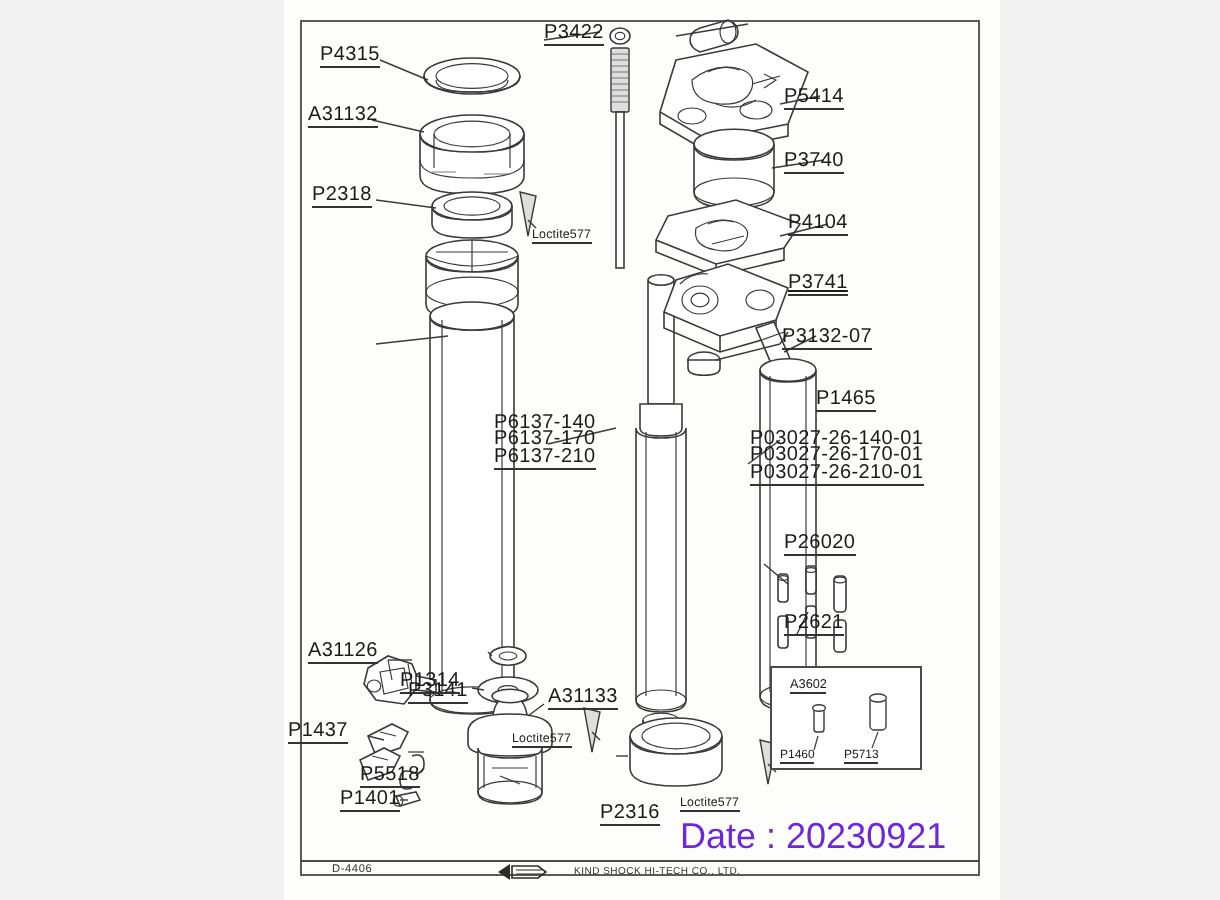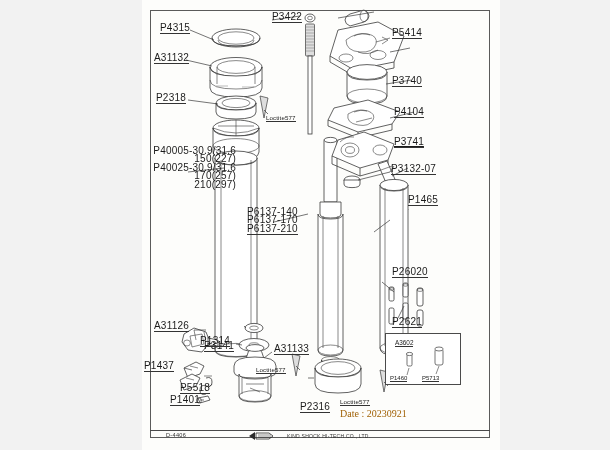--- a/index.html
+++ b/index.html
@@ -61,21 +61,21 @@
     position:absolute;left:8px;top:404px;width:340px;height:34px;
     box-sizing:border-box;
   }
   #title-rule{position:absolute;left:8px;top:430px;width:340px;height:0;border-top:1px solid #4a4a4a;}
   #model-text{
     position:absolute;left:26px;top:408px;
     font-family:"Liberation Serif",serif;font-size:14.5px;color:#111;white-space:pre;
   }
   #date-text{
     position:absolute;left:198px;top:408px;
-    font-family:Liberation Serif, serif;font-size:10px;color:#a16207;white-space:pre;
+    font-family:Liberation Sans, sans-serif;font-size:18px;color:#6d28d9;white-space:pre;
   }
   #dwg-no{
     position:absolute;left:24px;top:432px;
     font-size:5.6px;color:#333;letter-spacing:.3px;
   }
   #company{
     position:absolute;left:145px;top:433px;
     font-size:5px;color:#333;letter-spacing:.25px;white-space:nowrap;
   }
   #logo{position:absolute;left:105px;top:431px;width:36px;height:10px;}
@@ -334,40 +334,38 @@
         <path class="lead" d="M246 386 L242 382"></path>
       </g>
     </svg>
 
     <div class="cal ul" style="left:18px;top:24px;">P4315</div>
     <div class="cal ul" style="left:12px;top:54px;">A31132</div>
     <div class="cal ul" style="left:14px;top:94px;">P2318</div>
 
     <div class="cal ul" style="left:130px;top:13px;">P3422</div>
 
-    <div class="cal ul" style="left:250px;top:29px;">P5414</div>
+    <div class="cal ul" style="left:250px;top:45px;">P5414</div>
     <div class="cal ul" style="left:250px;top:77px;">P3740</div>
     <div class="cal ul" style="left:252px;top:108px;">P4104</div>
     <div class="cal ul" style="left:252px;top:138px;text-decoration:underline;">P3741</div>
     <div class="cal ul" style="left:249px;top:165px;">P3132-07</div>
     <div class="cal ul" style="left:266px;top:196px;">P1465</div>
 
-    <div class="cal rt" style="left:2px;top:147px;width:92px;">P40005-30.9/31.6
-150(227)
-P40025-30.9/31.6
-170(257)
-210(297)</div>
 
     <div class="cal ul" style="left:105px;top:208px;text-align:right;">P6137-140
 P6137-170
 P6137-210</div>
 
+    <div class="cal ul" style="left:233px;top:216px;">P03027-26-140-01
+P03027-26-170-01
+P03027-26-210-01</div>
 
     <div class="cal ul" style="left:250px;top:268px;">P26020</div>
-    <div class="cal ul" style="left:250px;top:318px;">P2621</div>
+    <div class="cal ul" style="left:250px;top:308px;">P2621</div>
 
     <div class="cal ul" style="left:62px;top:308px;margin-top:34px;">P3141</div>
     <div class="cal ul" style="left:12px;top:322px;">A31126</div>
     <div class="cal ul" style="left:58px;top:337px;">P1314</div>
     <div class="cal ul" style="left:132px;top:345px;">A31133</div>
     <div class="cal ul" style="left:2px;top:362px;">P1437</div>
     <div class="cal ul" style="left:38px;top:384px;">P5518</div>
     <div class="cal ul" style="left:28px;top:396px;">P1401</div>
     <div class="cal ul" style="left:158px;top:388px;margin-top:15px;">P2316</div>
 

